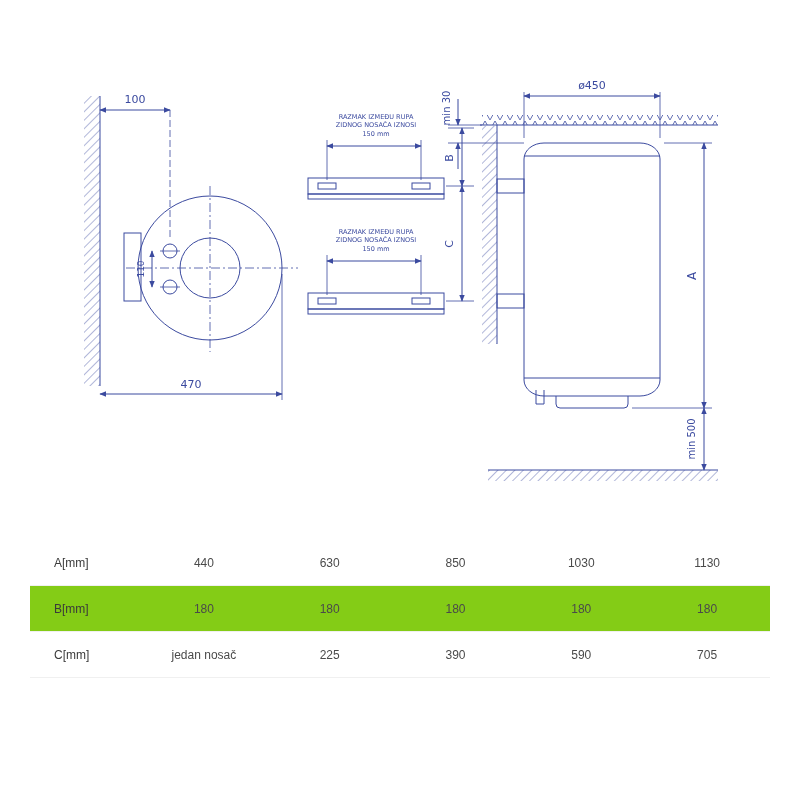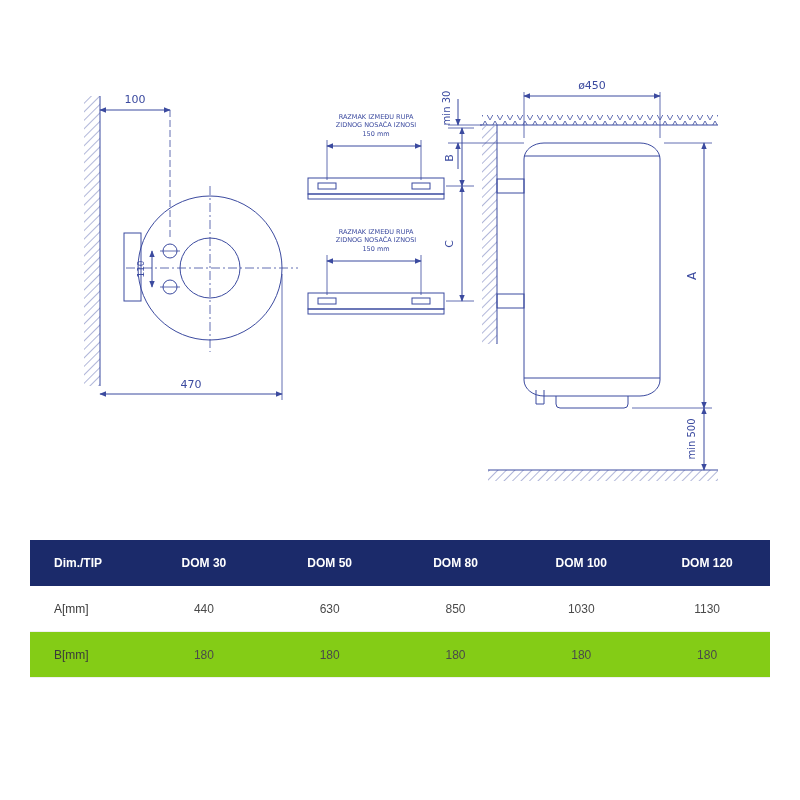--- a/index.html
+++ b/index.html
@@ -142,42 +142,42 @@
 
     <g text-anchor="middle">
       <text x="592" y="89" font-size="11">ø450</text>
       <text x="450" y="108" transform="rotate(-90 450 108)" font-size="10">min 30</text>
       <text x="696" y="276" transform="rotate(-90 696 276)" font-size="12">A</text>
       <text x="695" y="439" transform="rotate(-90 695 439)" font-size="10">min 500</text>
     </g>
   </svg>
 
   <div class="table-wrap">
-    <div class="thead">
-      <div class="c0">Dim./TIP</div>
-      <div class="c">DOM 30</div>
-      <div class="c">DOM 50</div>
-      <div class="c">DOM 80</div>
-      <div class="c">DOM 100</div>
-      <div class="c">DOM 120</div>
-    </div>
 
     <div class="tr">
       <div class="c0">A[mm]</div>
       <div class="c">440</div>
       <div class="c">630</div>
       <div class="c">850</div>
       <div class="c">1030</div>
       <div class="c">1130</div>
     </div>
 
     <div class="tr alt">
       <div class="c0">B[mm]</div>
       <div class="c">180</div>
       <div class="c">180</div>
       <div class="c">180</div>
       <div class="c">180</div>
       <div class="c">180</div>
     </div>
 
+    <div class="tr">
+      <div class="c0">C[mm]</div>
+      <div class="c">jedan nosač</div>
+      <div class="c">225</div>
+      <div class="c">390</div>
+      <div class="c">590</div>
+      <div class="c">705</div>
+    </div>
   </div>
 
 </div>
 
 </body></html>

